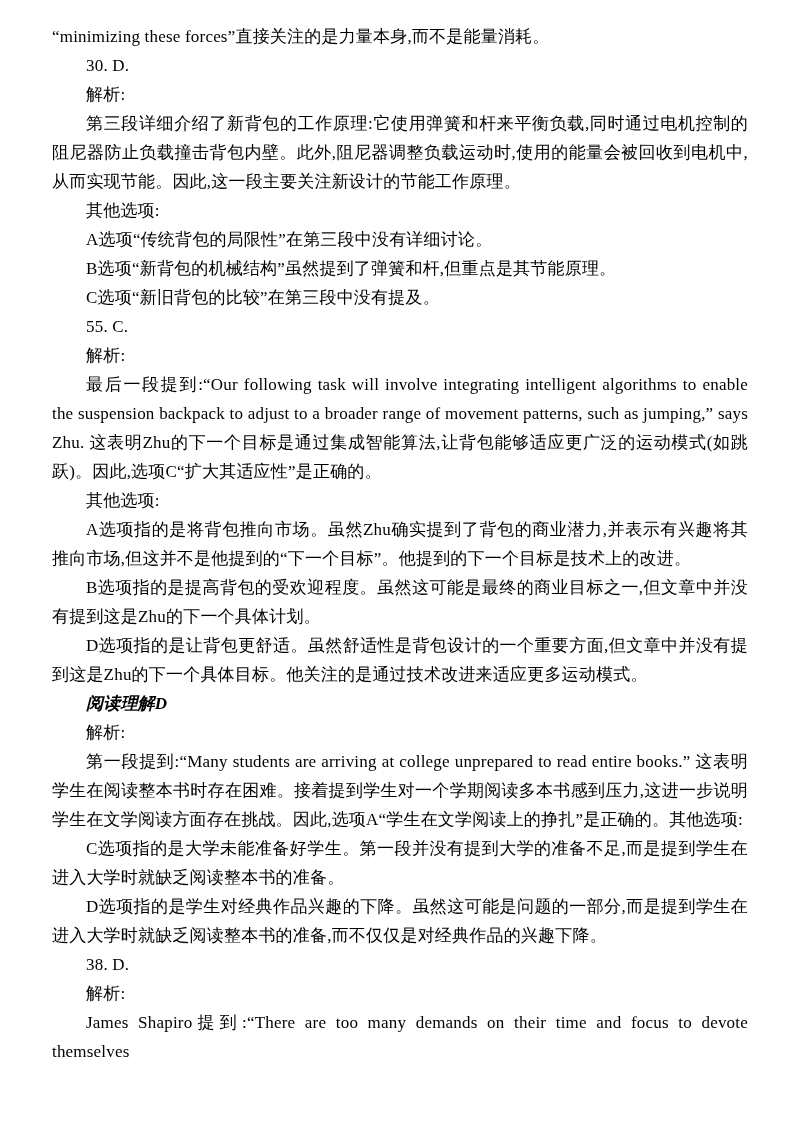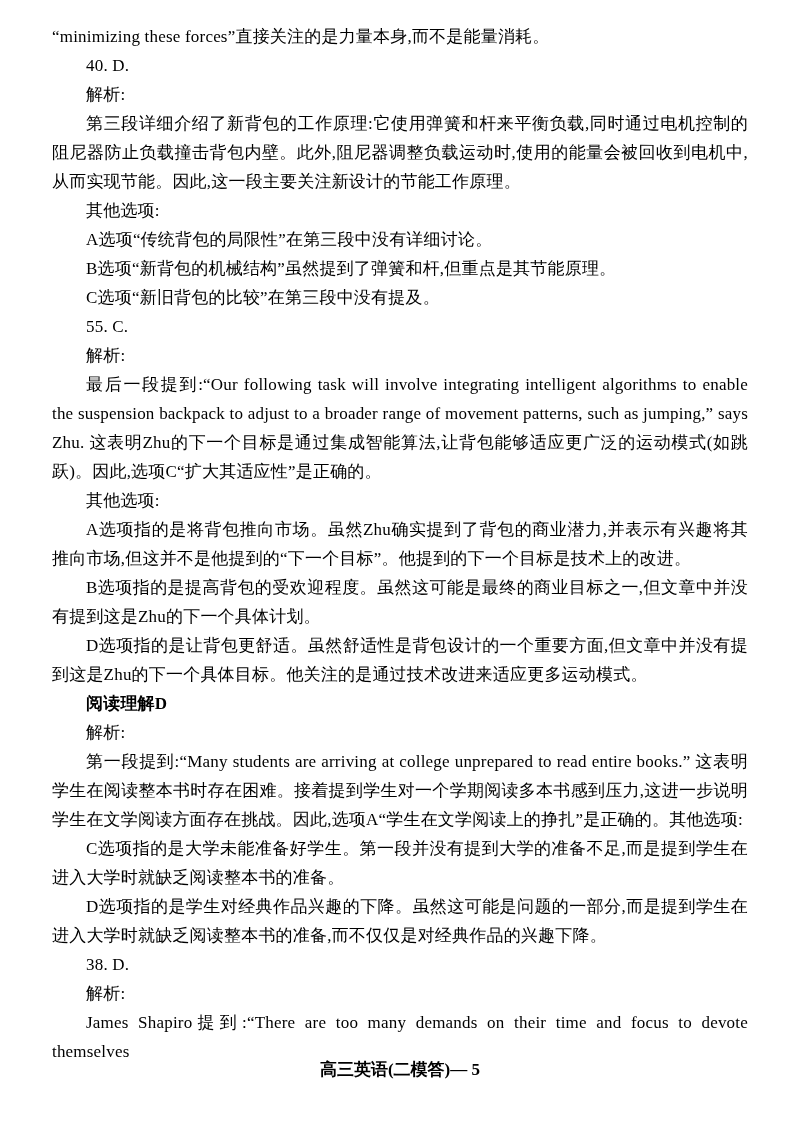--- a/index.html
+++ b/index.html
@@ -39,39 +39,40 @@
   }
   p.noindent {
     text-indent: 0;
   }
   p.indent {
     text-indent: 2em;
   }
   p.bold {
     text-indent: 2em;
     font-weight: bold;
+    font-style: italic;
   }
   .footer {
     position: absolute;
     left: 0;
     bottom: 50px;
     width: 100%;
     text-align: center;
     font-size: 17px;
     font-weight: bold;
     color: #000000;
   }
 </style>
 </head>
 <body>
 
 <div class="page">
   <div class="content">
     <p class="noindent">“minimizing these forces”直接关注的是力量本身,而不是能量消耗。</p>
-    <p class="indent">40. D.</p>
+    <p class="indent">30. D.</p>
     <p class="indent">解析:</p>
     <p class="indent">第三段详细介绍了新背包的工作原理:它使用弹簧和杆来平衡负载,同时通过电机控制的阻尼器防止负载撞击背包内壁。此外,阻尼器调整负载运动时,使用的能量会被回收到电机中,从而实现节能。因此,这一段主要关注新设计的节能工作原理。</p>
     <p class="indent">其他选项:</p>
     <p class="indent">A选项“传统背包的局限性”在第三段中没有详细讨论。</p>
     <p class="indent">B选项“新背包的机械结构”虽然提到了弹簧和杆,但重点是其节能原理。</p>
     <p class="indent">C选项“新旧背包的比较”在第三段中没有提及。</p>
     <p class="indent">55. C.</p>
     <p class="indent">解析:</p>
     <p class="indent">最后一段提到:“Our following task will involve integrating intelligent algorithms to enable the suspension backpack to adjust to a broader range of movement patterns, such as jumping,” says Zhu. 这表明Zhu的下一个目标是通过集成智能算法,让背包能够适应更广泛的运动模式(如跳跃)。因此,选项C“扩大其适应性”是正确的。</p>
     <p class="indent">其他选项:</p>
@@ -80,14 +81,13 @@
     <p class="indent">D选项指的是让背包更舒适。虽然舒适性是背包设计的一个重要方面,但文章中并没有提到这是Zhu的下一个具体目标。他关注的是通过技术改进来适应更多运动模式。</p>
     <p class="bold">阅读理解D</p>
     <p class="indent">解析:</p>
     <p class="indent">第一段提到:“Many students are arriving at college unprepared to read entire books.” 这表明学生在阅读整本书时存在困难。接着提到学生对一个学期阅读多本书感到压力,这进一步说明学生在文学阅读方面存在挑战。因此,选项A“学生在文学阅读上的挣扎”是正确的。其他选项:</p>
     <p class="indent">C选项指的是大学未能准备好学生。第一段并没有提到大学的准备不足,而是提到学生在进入大学时就缺乏阅读整本书的准备。</p>
     <p class="indent">D选项指的是学生对经典作品兴趣的下降。虽然这可能是问题的一部分,而是提到学生在进入大学时就缺乏阅读整本书的准备,而不仅仅是对经典作品的兴趣下降。</p>
     <p class="indent">38. D.</p>
     <p class="indent">解析:</p>
     <p class="indent">James Shapiro提到:“There are too many demands on their time and focus to devote themselves</p>
   </div>
-  <div class="footer">高三英语(二模答)— 5</div>
 </div>
 
 </body></html>

